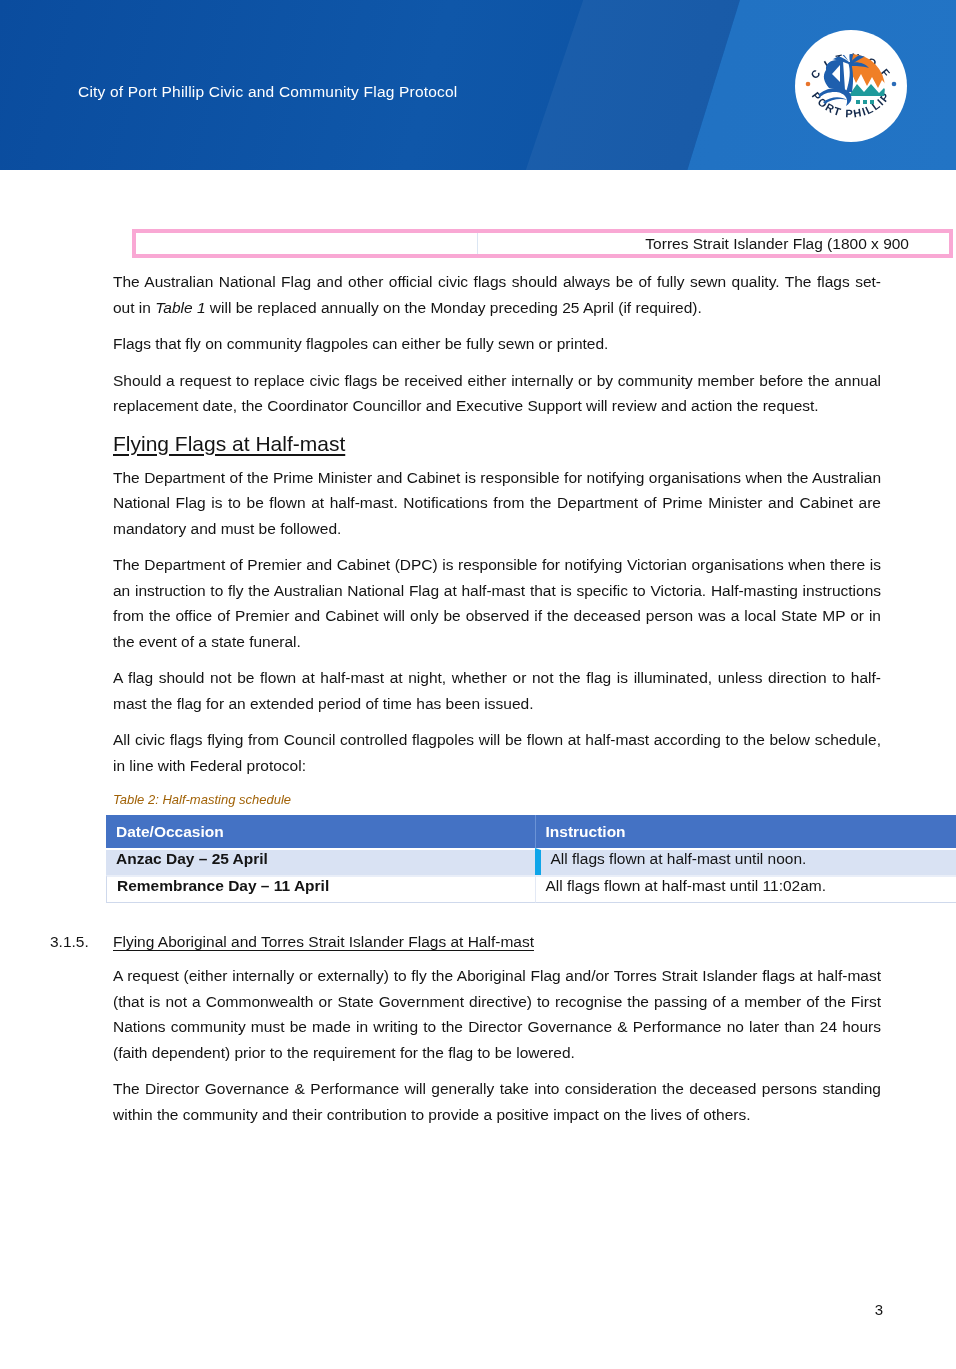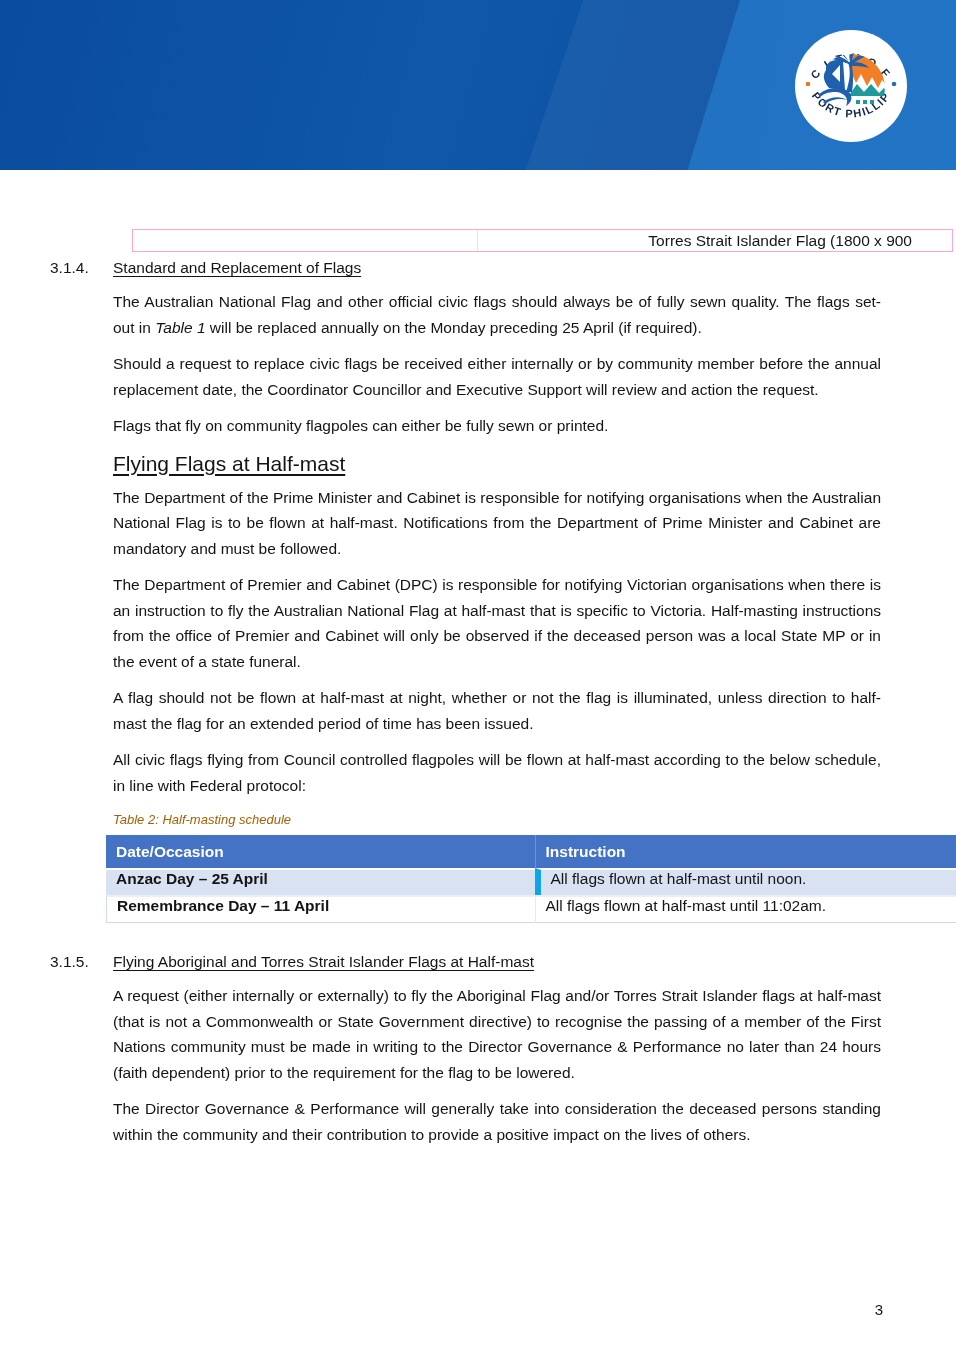--- a/index.html
+++ b/index.html
@@ -18,21 +18,21 @@
   .banner-light { position:absolute; inset:0;
     background:linear-gradient(100deg,#1e6cbd 0%,#2274c5 100%);
     clip-path:polygon(77.4% 0, 100% 0, 100% 100%, 71.9% 100%); }
   .banner-title { position:absolute; left:78px; top:83px;
     font-size:15.5px; line-height:18px; color:#ffffff; letter-spacing:0.2px; }
   .logo { position:absolute; top:28px; right:47px; width:116px; height:116px; }
 
   
   .content { position:absolute; left:113px; top:229px; width:768px; }
 
-  .fragment-strip { position:relative; height:21px; border:1px solid #f9a8d4;
+  .fragment-strip { position:relative; height:21px; border:4px solid #f9a8d4;
     margin-left:19px; margin-right:-72px; background:#ffffff; }
   .fragment-divider { position:absolute; left:42%; top:0; bottom:0; width:1px; background:#dbe6f3; }
   .fragment-text { position:absolute; right:40px; top:0; font-size:15.5px; line-height:21px; white-space:nowrap; }
 
   .heading { position:relative; margin:5px 0 0 0; font-size:15.5px; font-weight:400; line-height:21px; }
   .heading .num { position:absolute; left:-63px; text-decoration:none; }
   .heading .txt { text-decoration:underline; text-underline-offset:3px; }
 
   p.body { margin:11px 0 0 0; font-size:15.5px; line-height:25.5px; text-align:justify; }
   .subheading { margin:14px 0 0 0; font-size:21px; line-height:21px;
@@ -62,20 +62,21 @@
   .page-number { position:absolute; right:73px; top:1301px; font-size:15px; color:#141414; }
 </style>
 </head>
 <body>
 
 <div class="page">
 
   <div class="banner">
     <div class="banner-sheen"></div>
     <div class="banner-light"></div>
+    <div class="banner-title">City of Port Phillip Civic and Community Flag Protocol</div>
 
     <svg class="logo" viewBox="0 0 116 116" aria-hidden="true">
       <circle cx="58" cy="58" r="56" fill="#ffffff"></circle>
       <defs>
         <path id="arcTop" d="M 17,66 A 42,42 0 0 1 99,66" fill="none"></path>
         <path id="arcBot" d="M 12,52 A 47,47 0 0 0 104,52" fill="none"></path>
         <clipPath id="embClip">
             <circle cx="58" cy="60" r="34"></circle>
           </clipPath>
       </defs>
@@ -114,29 +115,25 @@
     </svg>
   </div>
 
   <div class="content">
 
     <div class="fragment-strip">
       <span class="fragment-divider"></span>
       <span class="fragment-text">Torres Strait Islander Flag (1800 x 900</span>
     </div>
 
-    <h3 class="heading">
-      <span class="num">3.1.4.</span>
-      <span class="txt">Standard and Replacement of Flags</span>
-    </h3>
 
     <p class="body"><span>The Australian National Flag and other official civic flags should always be of fully sewn quality. The flags set-out in </span><span class="it">Table 1</span><span> will be replaced annually on the Monday preceding 25 April (if required).</span></p>
 
+    <p class="body">Flags that fly on community flagpoles can either be fully sewn or printed.</p>
     <p class="body">Should a request to replace civic flags be received either internally or by community member before the annual replacement date, the Coordinator Councillor and Executive Support will review and action the request.</p>
-    <p class="body">Flags that fly on community flagpoles can either be fully sewn or printed.</p>
 
     <div class="subheading">Flying Flags at Half-mast</div>
 
     <p class="body">The Department of the Prime Minister and Cabinet is responsible for notifying organisations when the Australian National Flag is to be flown at half-mast. Notifications from the Department of Prime Minister and Cabinet are mandatory and must be followed.</p>
     <p class="body">The Department of Premier and Cabinet (DPC) is responsible for notifying Victorian organisations when there is an instruction to fly the Australian National Flag at half-mast that is specific to Victoria. Half-masting instructions from the office of Premier and Cabinet will only be observed if the deceased person was a local State MP or in the event of a state funeral.</p>
     <p class="body">A flag should not be flown at half-mast at night, whether or not the flag is illuminated, unless direction to half-mast the flag for an extended period of time has been issued.</p>
     <p class="body">All civic flags flying from Council controlled flagpoles will be flown at half-mast according to the below schedule, in line with Federal protocol:</p>
 
     <div class="caption">Table 2: Half-masting schedule</div>
 

